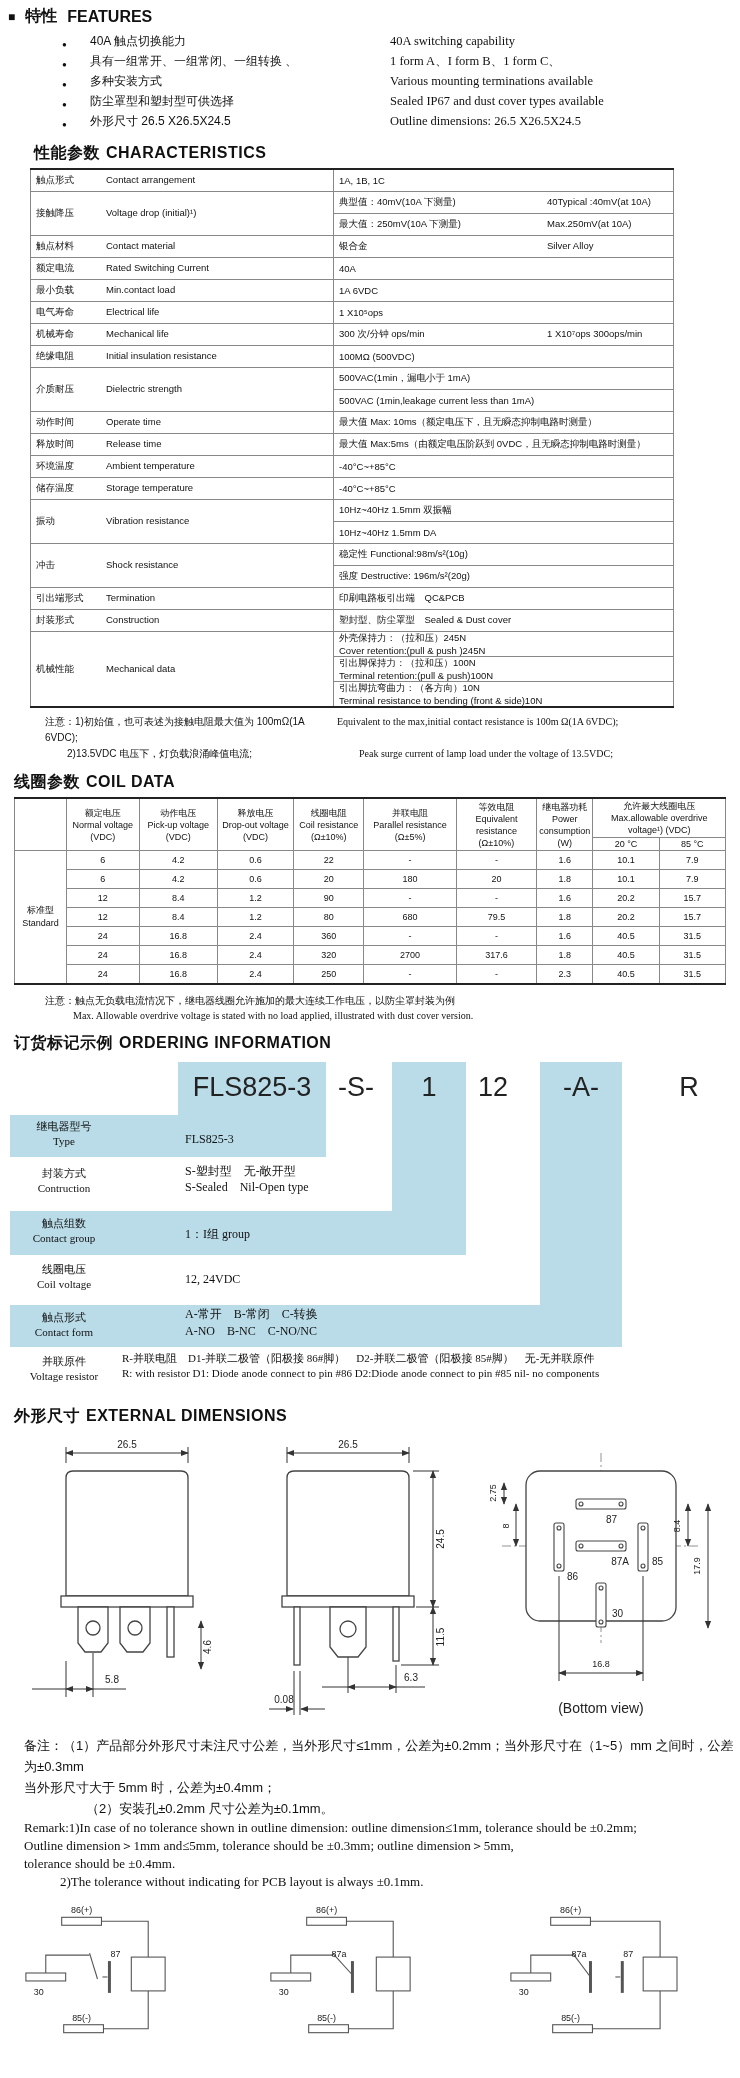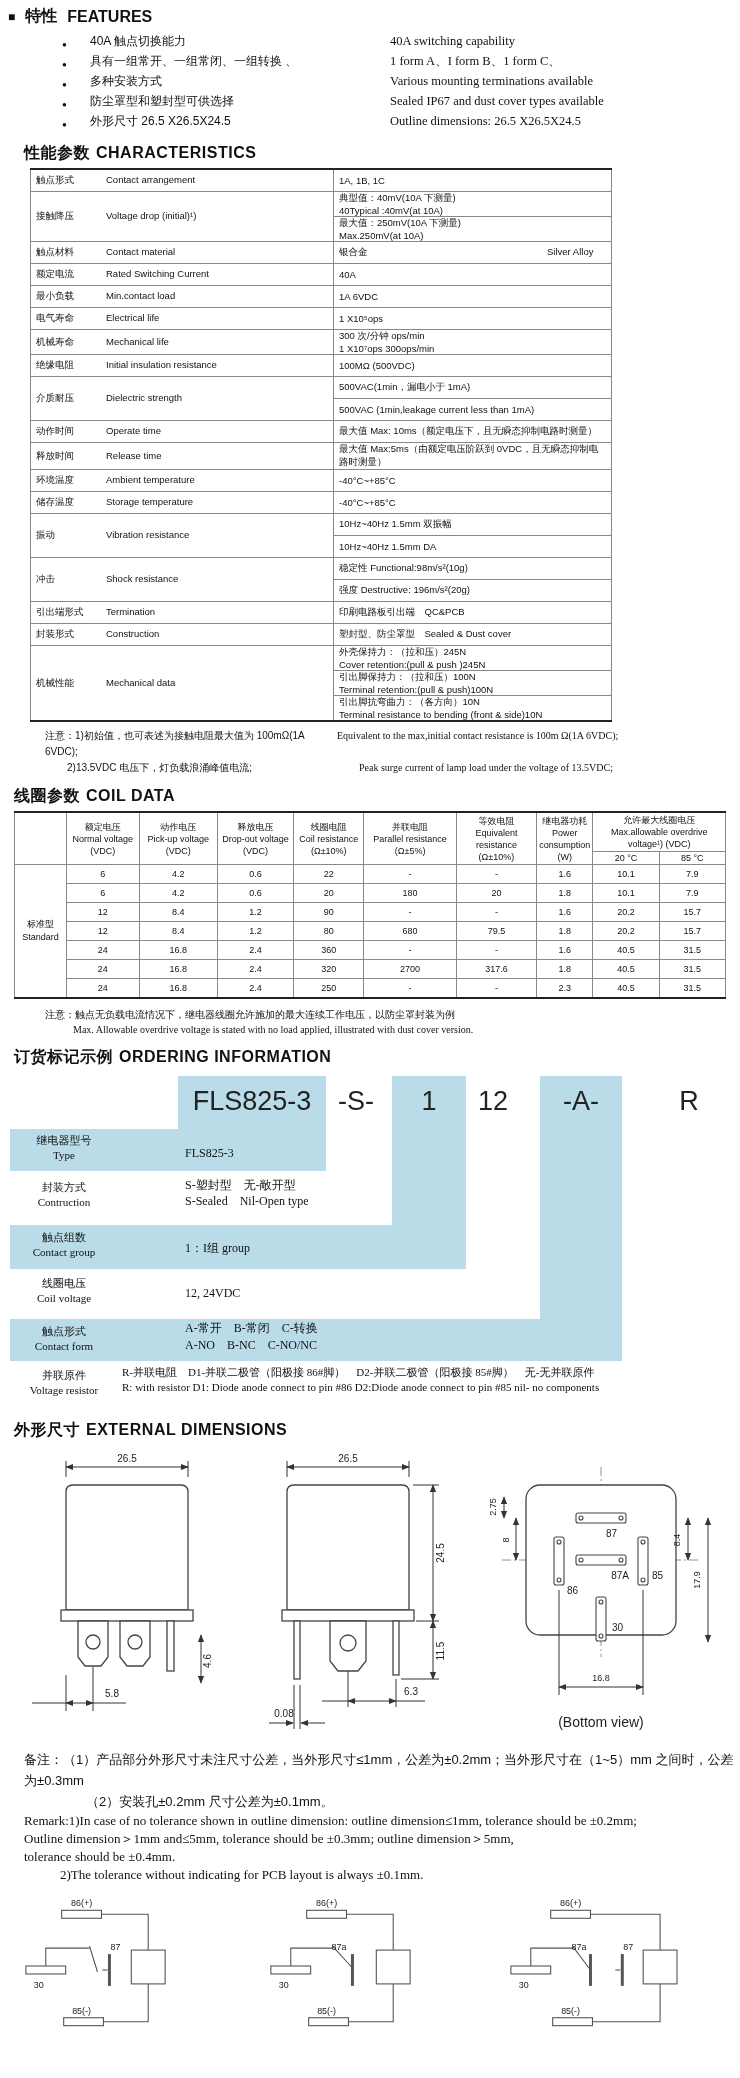--- a/index.html
+++ b/index.html
@@ -10,21 +10,21 @@
   .sec-title{font-weight:bold;font-size:16px;margin:10px 0 4px 14px;letter-spacing:.5px;}
   .sec-title .cn{margin-right:6px;}
   .feat-title{font-weight:bold;font-size:16px;margin:6px 0 6px 8px;display:flex;align-items:center;gap:10px;}
   .feat-title .sq{font-size:12px;}
   
   .feat-row{display:flex;line-height:17px;}
   .feat-row .b{width:28px;margin-left:62px;font-size:8px;text-align:left;padding-top:3px;}
   .feat-row .cn{width:300px;font-size:12px;}
   .feat-row .en{flex:1;font-size:12.5px;}
   
-  table.char{border-collapse:collapse;width:582px;margin:2px 0 0 30px;
+  table.char{border-collapse:collapse;width:644px;margin:2px 0 0 30px;
     border-top:2px solid #222;border-bottom:2px solid #222;
     border-left:1px solid #888;border-right:1px solid #888;}
   table.char td{border-top:1px solid #888;font-size:9.5px;height:21px;
     padding:0 5px;vertical-align:middle;}
   table.char td.lbl{width:292px;}
   table.char td.val{border-left:1px solid #888;}
   .lc{display:inline-block;width:70px;}
   .le{display:inline-block;}
   .vc{display:inline-block;width:208px;}
   .ve{display:inline-block;}
@@ -92,21 +92,21 @@
     <span class="cn">防尘罩型和塑封型可供选择</span>
     <span class="en serif">Sealed IP67 and dust cover types available</span>
   </div>
   <div class="feat-row">
     <span class="b">●</span>
     <span class="cn">外形尺寸 26.5 X26.5X24.5</span>
     <span class="en serif">Outline dimensions: 26.5 X26.5X24.5</span>
   </div>
 </div>
 
-<div class="sec-title" style="margin-left:24px">
+<div class="sec-title" style="margin-left:34px">
   <span class="cn">性能参数</span><span>CHARACTERISTICS</span>
 </div>
 <table class="char">
   <tbody>
       <tr>
     <td class="lbl"><span class="lc">触点形式</span><span class="le">Contact arrangement</span></td>
     <td class="val"><span>1A, 1B, 1C</span></td>
   </tr>
   <tr>
     <td class="lbl" rowspan="2"><span class="lc">接触降压</span><span class="le">Voltage drop (initial)¹)</span></td>
@@ -543,20 +543,21 @@
     <text x="101" y="149" font-size="10">86</text>
     <text x="163" y="134" font-size="10" text-anchor="end">87A</text>
     <text x="186" y="134" font-size="10">85</text>
     <text x="146" y="186" font-size="10">30</text>
     <text x="135" y="282" font-size="14" text-anchor="middle">(Bottom view)</text>
   </svg>
 </div>
 
 <div class="remarks">
   <div class="cn">备注：（1）产品部分外形尺寸未注尺寸公差，当外形尺寸≤1mm，公差为±0.2mm；当外形尺寸在（1~5）mm 之间时，公差为±0.3mm</div>
+  <div class="cn">当外形尺寸大于 5mm 时，公差为±0.4mm；</div>
   <div class="cn ind1">（2）安装孔±0.2mm 尺寸公差为±0.1mm。</div>
   <div class="en">Remark:1)In case of no tolerance shown in outline dimension: outline dimension≤1mm, tolerance should be ±0.2mm;</div>
   <div class="en">Outline dimension＞1mm and≤5mm, tolerance should be ±0.3mm; outline dimension＞5mm,</div>
   <div class="en">tolerance should be ±0.4mm.</div>
   <div class="en ind2">2)The tolerance without indicating for PCB layout is always ±0.1mm.</div>
 </div>
 
 <div class="wiring-row">
 
   <svg width="246" height="150" viewBox="0 0 246 150">

